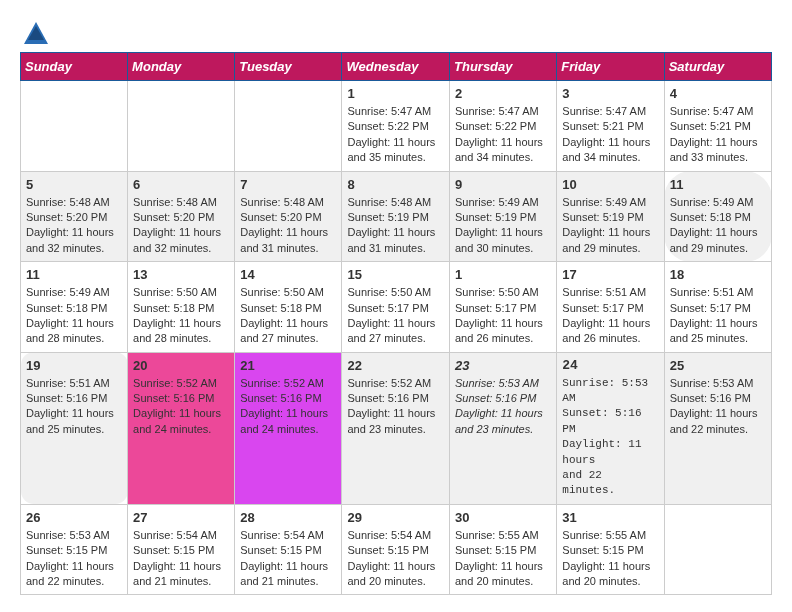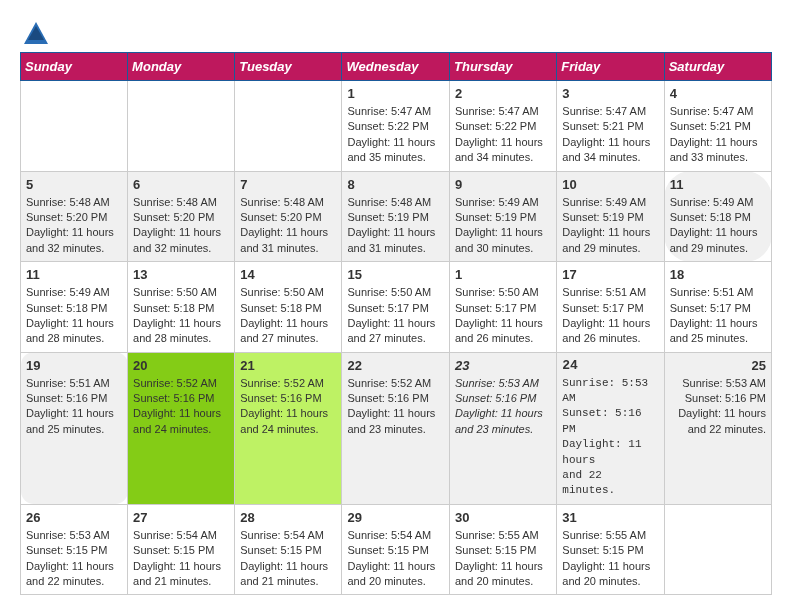--- a/index.html
+++ b/index.html
@@ -202,41 +202,41 @@
         <td>
           <span class="day-number">18</span>
           <div class="day-info">Sunrise: 5:51 AM<br>Sunset: 5:17 PM<br>Daylight: 11 hours<br>and 25 minutes.</div>
         </td>
       </tr>
       <tr>
         <td style="background: rgb(240, 240, 240); border-radius: 13px;">
           <span class="day-number">19</span>
           <div class="day-info">Sunrise: 5:51 AM<br>Sunset: 5:16 PM<br>Daylight: 11 hours<br>and 25 minutes.</div>
         </td>
-        <td style="background: #84cc16;">
+        <td style="background: #ec4899;">
           <span class="day-number">20</span>
           <div class="day-info">Sunrise: 5:52 AM<br>Sunset: 5:16 PM<br>Daylight: 11 hours<br>and 24 minutes.</div>
         </td>
-        <td style="background: #bef264;">
+        <td style="background: #d946ef;">
           <span class="day-number">21</span>
           <div class="day-info">Sunrise: 5:52 AM<br>Sunset: 5:16 PM<br>Daylight: 11 hours<br>and 24 minutes.</div>
         </td>
         <td style="background: rgb(240, 240, 240);">
           <span class="day-number">22</span>
           <div class="day-info">Sunrise: 5:52 AM<br>Sunset: 5:16 PM<br>Daylight: 11 hours<br>and 23 minutes.</div>
         </td>
         <td style="background: rgb(240, 240, 240); font-style: italic;">
           <span class="day-number">23</span>
           <div class="day-info">Sunrise: 5:53 AM<br>Sunset: 5:16 PM<br>Daylight: 11 hours<br>and 23 minutes.</div>
         </td>
         <td style="background: rgb(240, 240, 240); font-family: Liberation Mono, monospace;">
           <span class="day-number">24</span>
           <div class="day-info">Sunrise: 5:53 AM<br>Sunset: 5:16 PM<br>Daylight: 11 hours<br>and 22 minutes.</div>
         </td>
-        <td style="background: rgb(240, 240, 240); text-align: right;">
+        <td style="background: rgb(240, 240, 240);">
           <span class="day-number">25</span>
           <div class="day-info">Sunrise: 5:53 AM<br>Sunset: 5:16 PM<br>Daylight: 11 hours<br>and 22 minutes.</div>
         </td>
       </tr>
       <tr>
         <td>
           <span class="day-number">26</span>
           <div class="day-info">Sunrise: 5:53 AM<br>Sunset: 5:15 PM<br>Daylight: 11 hours<br>and 22 minutes.</div>
         </td>
         <td>

